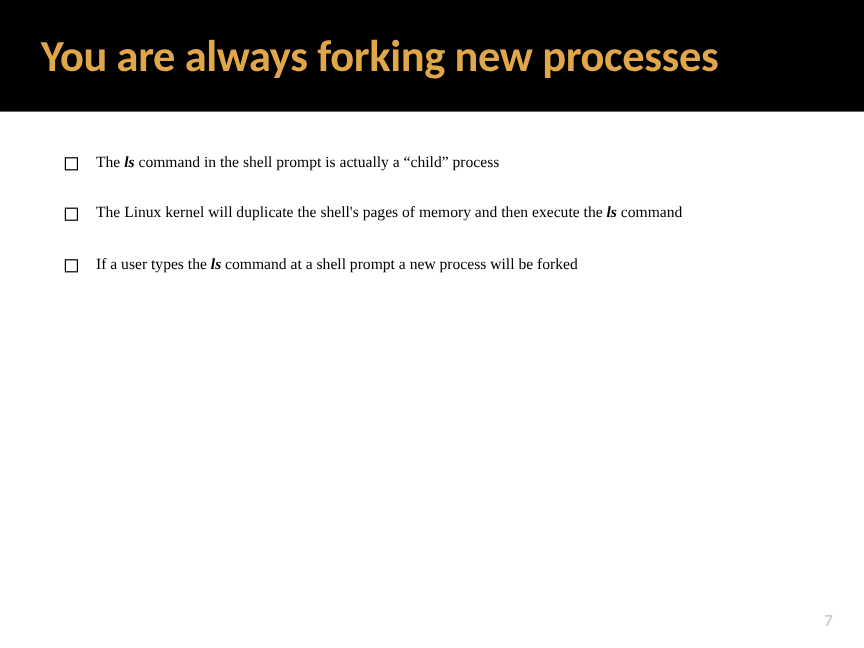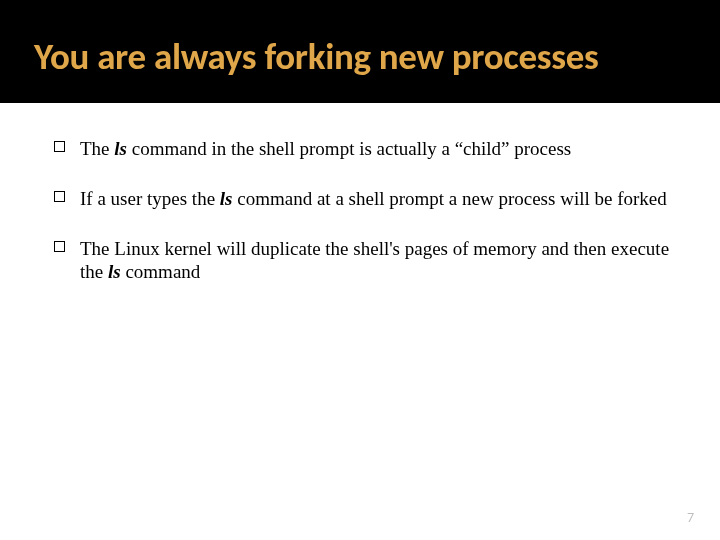--- a/index.html
+++ b/index.html
@@ -15,32 +15,32 @@
 .slide {
   width: 720px;
   height: 540px;
   position: relative;
   box-sizing: border-box;
 }
 .title-band {
   background: #000000;
   width: 100%;
   box-sizing: border-box;
-  padding: 34px 0 24px 34px;
+  padding: 24px 0 24px 34px;
 }
 .title {
   color: #e0a64a;
   font-family: Calibri, "Segoe UI", Arial, sans-serif;
   font-size: 37px;
   font-weight: 700;
   letter-spacing: -0.3px;
 }
 .body {
   padding: 34px 40px 0 54px;
-  font-size: 19px;
+  font-size: 13px;
   line-height: 1.25;
 }
 .bullet-item {
   position: relative;
   padding-left: 26px;
   margin-bottom: 26px;
 }
 .bullet-item .box-icon {
   position: absolute;
   left: 0;
@@ -73,23 +73,23 @@
   <div class="body">
 
     <div class="bullet-item">
       <span class="box-icon"></span>
       <span>The </span><em class="cmd">ls</em><span> command in the shell prompt is actually a “child” process</span>
     </div>
 
 
     <div class="bullet-item">
       <span class="box-icon"></span>
-      <span>If a user types the </span><em class="cmd">ls</em><span> command at a shell prompt a new process will be forked</span>
+      <span>The Linux kernel will duplicate the shell's pages of memory and then execute the </span><em class="cmd">ls</em><span> command</span>
     </div>
 
     <div class="bullet-item">
       <span class="box-icon"></span>
-      <span>The Linux kernel will duplicate the shell's pages of memory and then execute the </span><em class="cmd">ls</em><span> command</span>
+      <span>If a user types the </span><em class="cmd">ls</em><span> command at a shell prompt a new process will be forked</span>
     </div>
 
   </div>
   <div class="pagenum">7</div>
 </div>
 
 </body></html>

